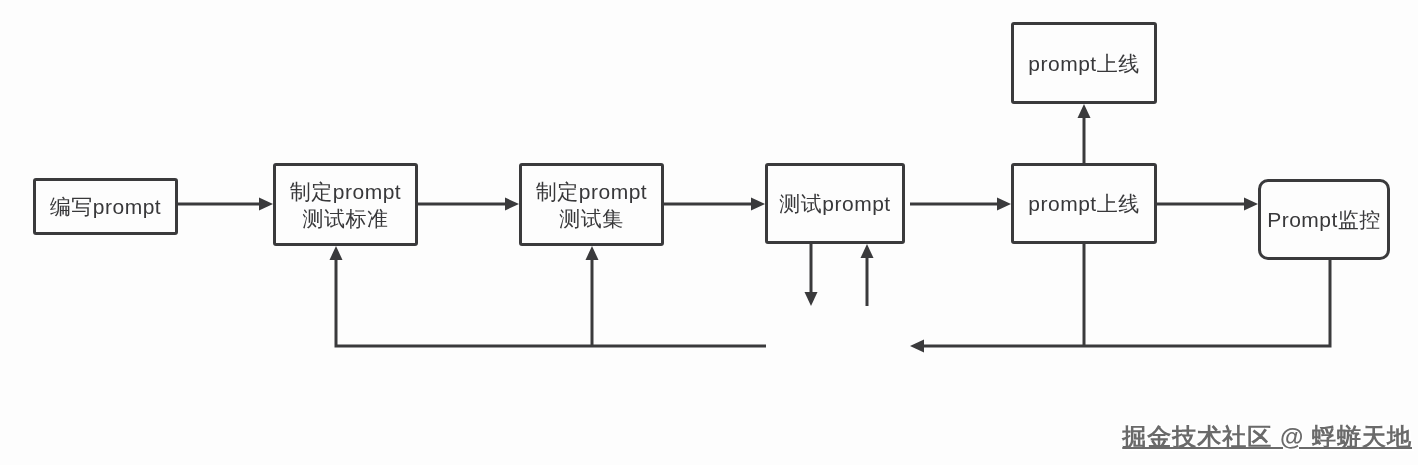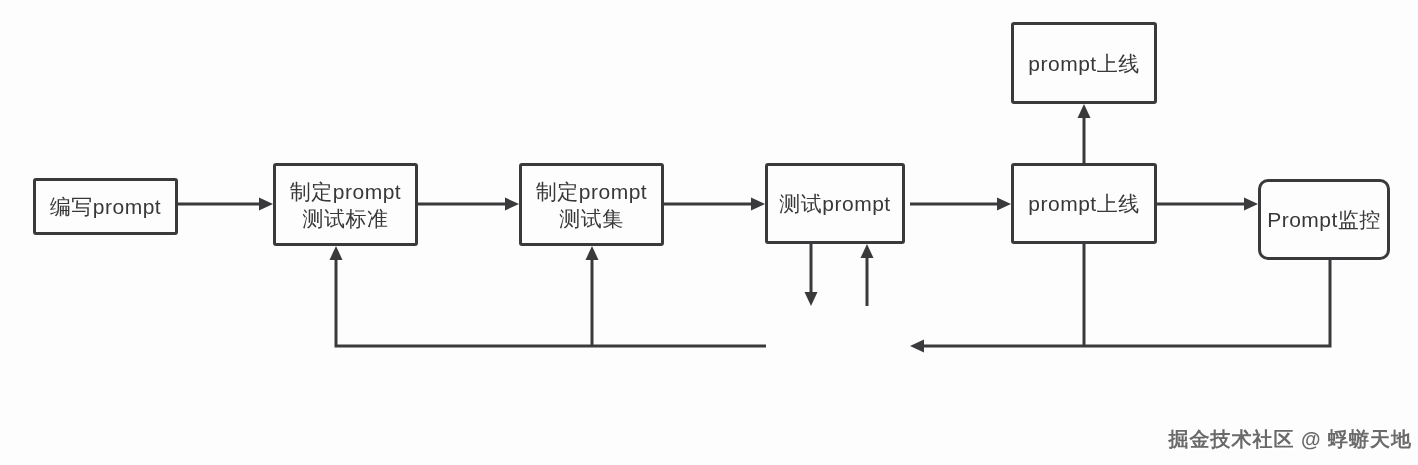--- a/index.html
+++ b/index.html
@@ -49,25 +49,26 @@
     line-height:27px;
     color:var(--text);
     text-align:center;
     white-space:pre-line;
     letter-spacing:0.5px;
   }
   .watermark{
     position:absolute;
     right:6px;
     bottom:12px;
-    font-size:20px;
+    font-size:24px;
     font-weight:700;
     letter-spacing:1px;
     color:var(--wm);
     text-shadow:2px 2px 0 #ffffff, -1px -1px 0 #ffffff, 1px -1px 0 #ffffff, -1px 1px 0 #ffffff;
+    text-decoration:underline;
   }
 </style>
 </head>
 <body>
 
 <div class="canvas">
 
   <svg class="edges" viewBox="0 0 1418 465">
 
     <g>

